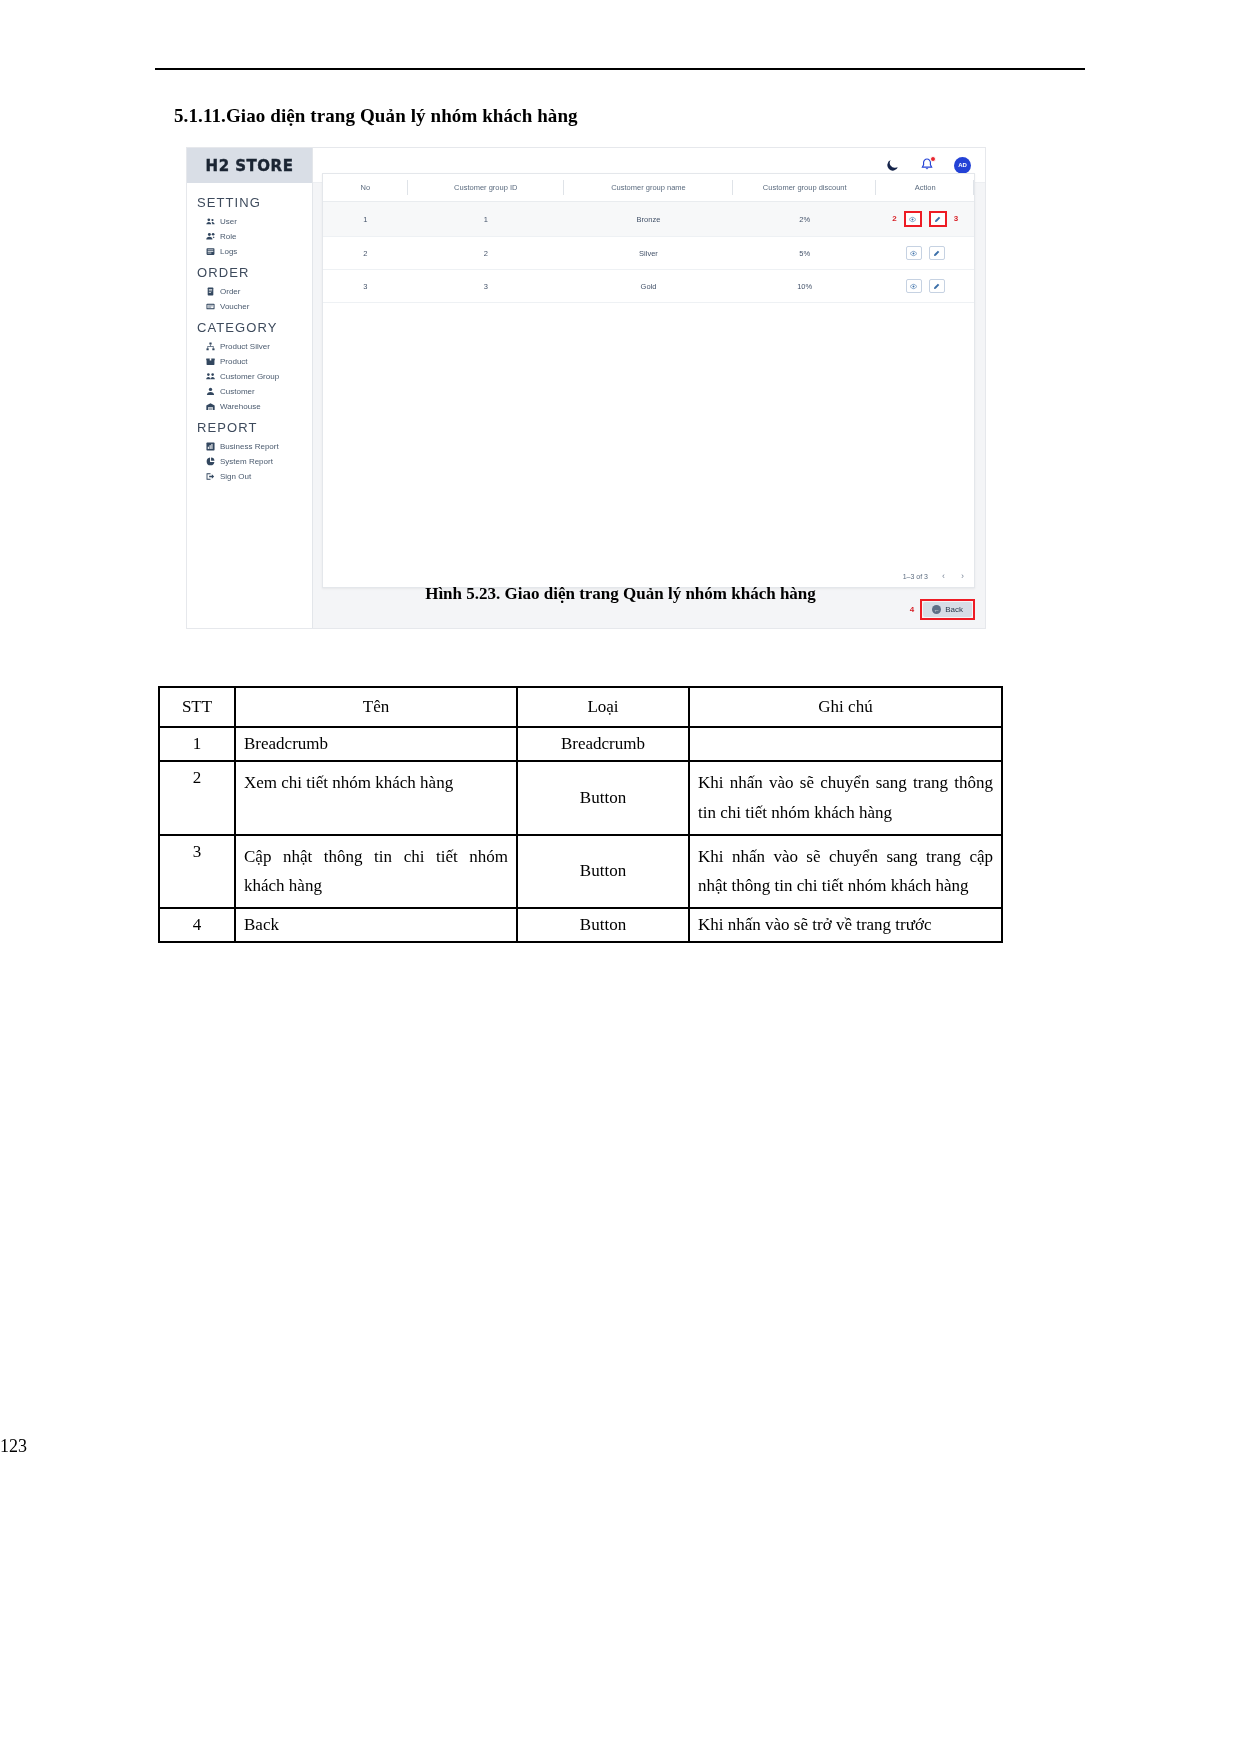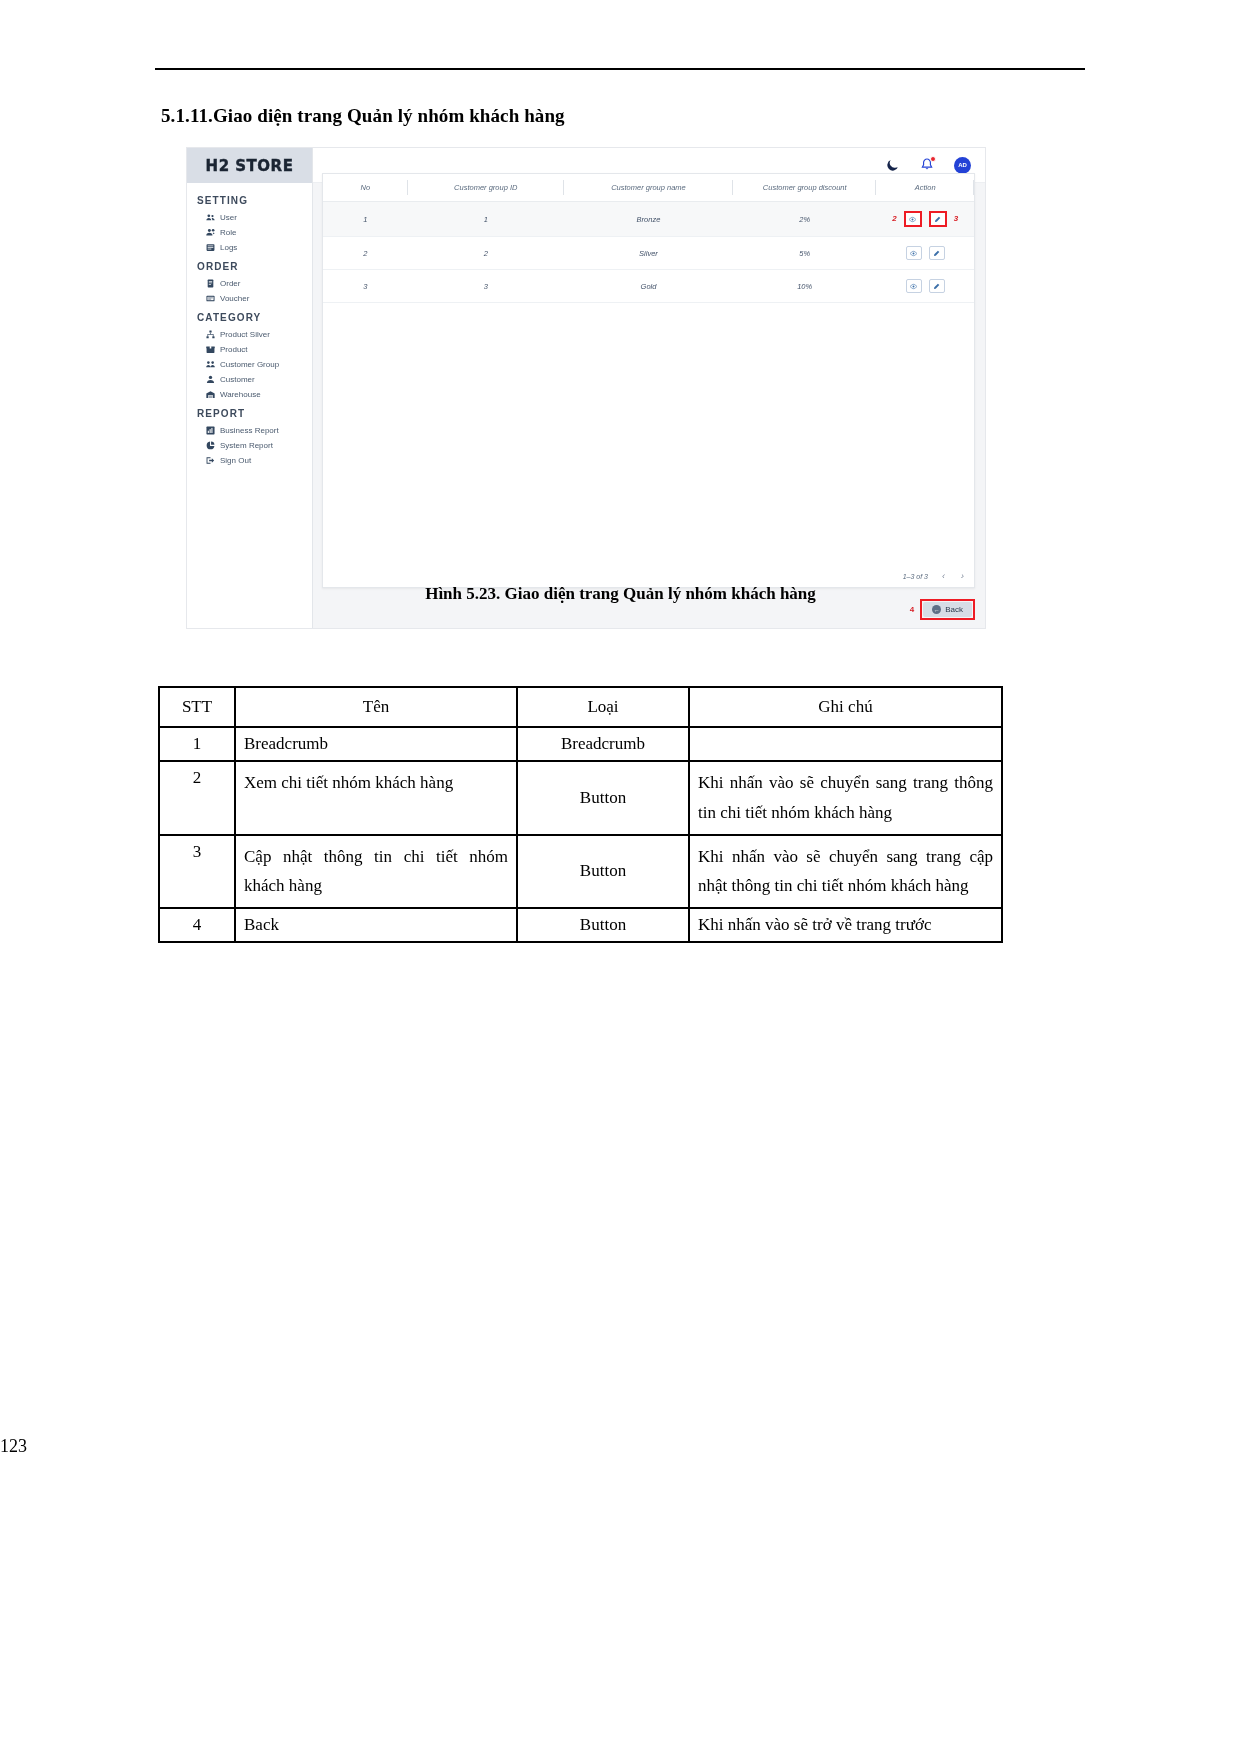--- a/index.html
+++ b/index.html
@@ -14,21 +14,21 @@
   .page { position:absolute; inset:0; }
 
   
   .top-rule {
     position:absolute; left:155px; top:68px; width:930px; height:0;
     border-top:2px solid #000;
   }
 
   
   .section-heading {
-    position:absolute; left:161px; top:105px; width:900px;
+    position:absolute; left:174px; top:105px; width:900px;
     font-family:"Liberation Serif", serif;
     font-weight:bold; font-size:19px; letter-spacing:.1px;
   }
 
   
   .shot {
     position:absolute; left:186px; top:147px;
     width:800px; height:482px;
     background:#f4f5f7;
     font-family:"Liberation Sans", sans-serif;
@@ -49,21 +49,21 @@
     display:flex; align-items:center; justify-content:center;
   }
   .brand-text {
     font-family:"DejaVu Sans", sans-serif;
     font-weight:bold; font-size:15px; letter-spacing:.5px;
     color:#1b2533;
     -webkit-text-stroke:0.4px #1b2533;
   }
   .nav { padding:6px 0 0 0; }
   .nav-section {
-    font-size:10px; font-weight:bold; letter-spacing:1.1px;
+    font-size:13px; font-weight:normal; letter-spacing:1.1px;
     color:#3d4a5c; padding:6px 0 4px 10px;
   }
   .nav-item {
     display:flex; align-items:flex-end; gap:5px;
     padding:3px 0 3px 19px;
     font-size:8px; color:#4a5a6e;
     white-space:nowrap;
   }
   .nav-item .ico {
     width:9px; height:9px; flex:0 0 9px;
@@ -113,21 +113,20 @@
     font-family:"Liberation Sans", sans-serif;
     font-size:8px; font-weight:bold;
   }
 
   
   .card {
     position:absolute; left:9px; top:25px; right:10px; bottom:40px;
     background:#ffffff; border:1px solid #e4e7eb;
     box-shadow:0 1px 2px rgba(0,0,0,.06);
     box-sizing:border-box;
-    font-style:italic;
   }
   table.grid { width:100%; border-collapse:collapse; table-layout:fixed; }
   table.grid th {
     font-size:7.5px; font-weight:normal; color:#5b6b7f;
     padding:9px 0; text-align:center;
     border-bottom:1px solid #e9ecef;
     position:relative;
   }
   table.grid th .sep {
     position:absolute; right:0; top:6px; bottom:6px;

